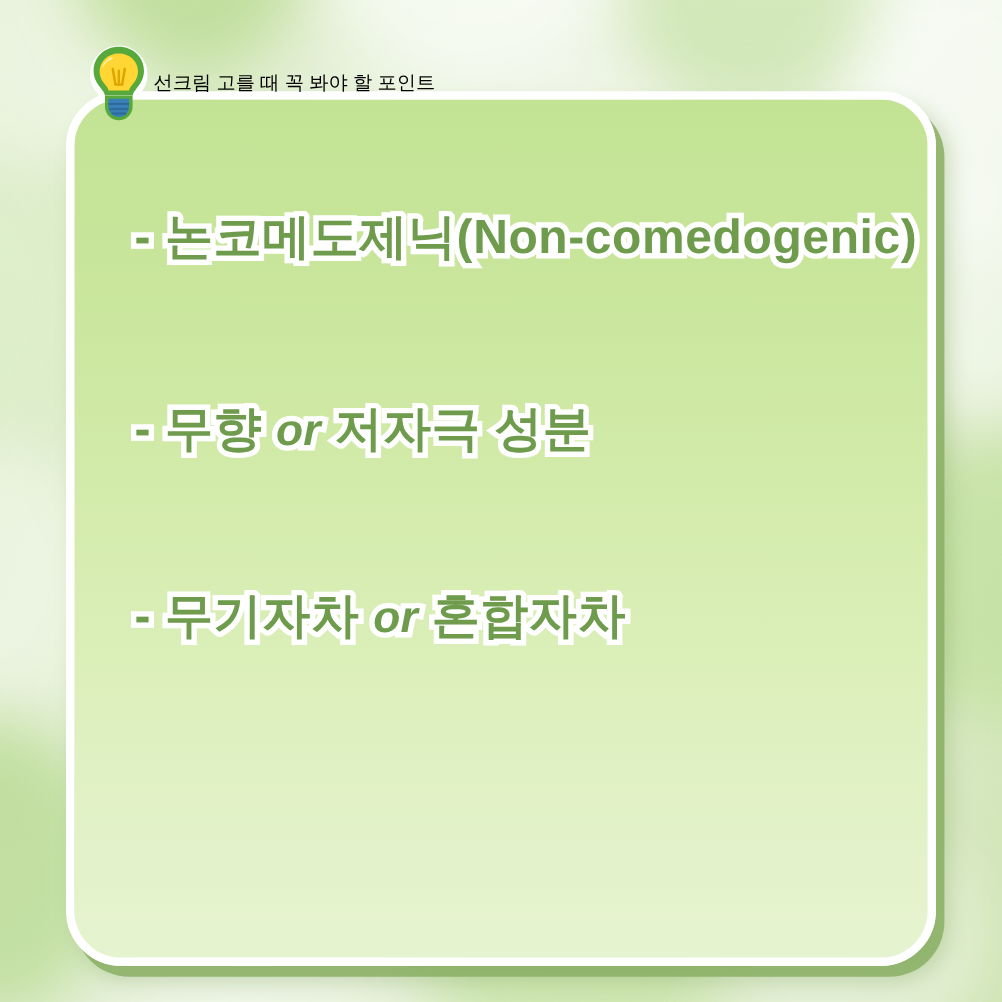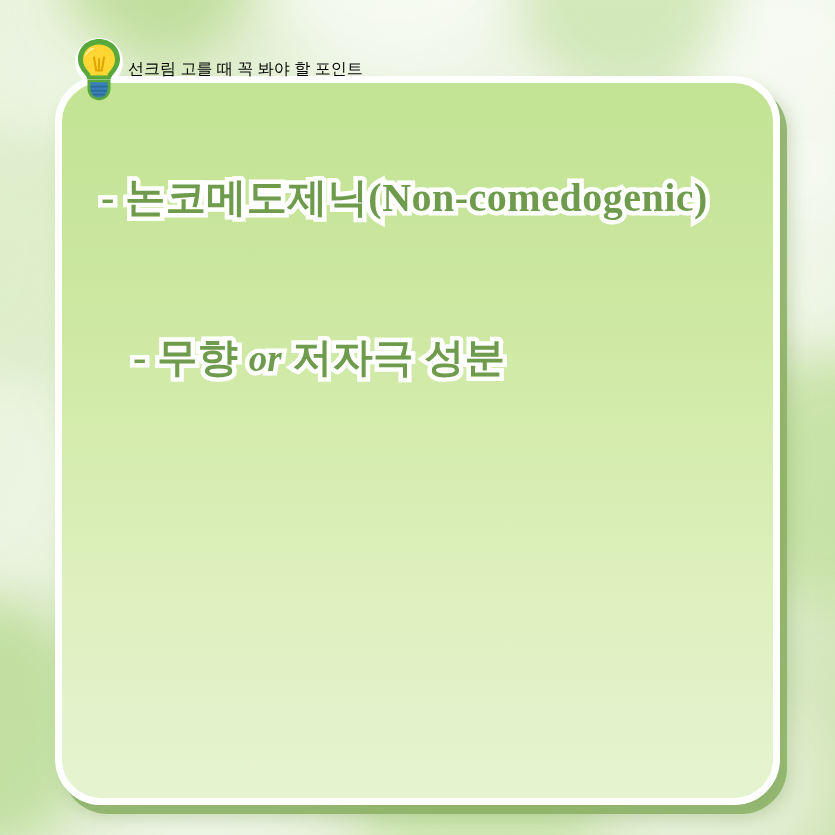--- a/index.html
+++ b/index.html
@@ -85,39 +85,39 @@
     width: 54px;
     height: 66px;
     flex: 0 0 auto;
     position: relative;
     top: 1px;
   }
 
   
   .line {
     position: absolute;
-    left: 101px;
+    left: 112px;
     white-space: nowrap;
-    font-family: Liberation Serif, serif;
+    font-family: Liberation Sans, sans-serif;
     font-size: 40px;
     font-weight: 700;
     color: #6f9c4c;
     -webkit-text-stroke: 9px #ffffff;
     paint-order: stroke fill;
     line-height: 1;
     letter-spacing: .5px;
   }
   .line .or {
     font-style: italic;
     font-weight: 700;
     font-size: 37px;
     letter-spacing: 0;
   }
   #line-1 { top: 178px; }
-  #line-2 { top: 338px; margin-left: 32px; }
+  #line-2 { top: 338px; }
   #line-3 { top: 494px; }
   #line-4 { top: 648px; }
 </style>
 </head>
 <body>
 
 <div id="stage">
 
   <div class="bg-base"></div>
   <div class="bg-blobs">
@@ -162,15 +162,19 @@
   <div class="line" id="line-1">
     <span>-</span>
     <span>논코메도제닉(Non-comedogenic)</span>
   </div>
 
   <div class="line" id="line-2">
     <span>-</span>
     <span>무향&nbsp;<span class="or">or</span>&nbsp;저자극&nbsp;성분</span>
   </div>
 
+  <div class="line" id="line-3">
+    <span>-</span>
+    <span>무기자차&nbsp;<span class="or">or</span>&nbsp;혼합자차</span>
+  </div>
 
 
 </div>
 
 </body></html>

